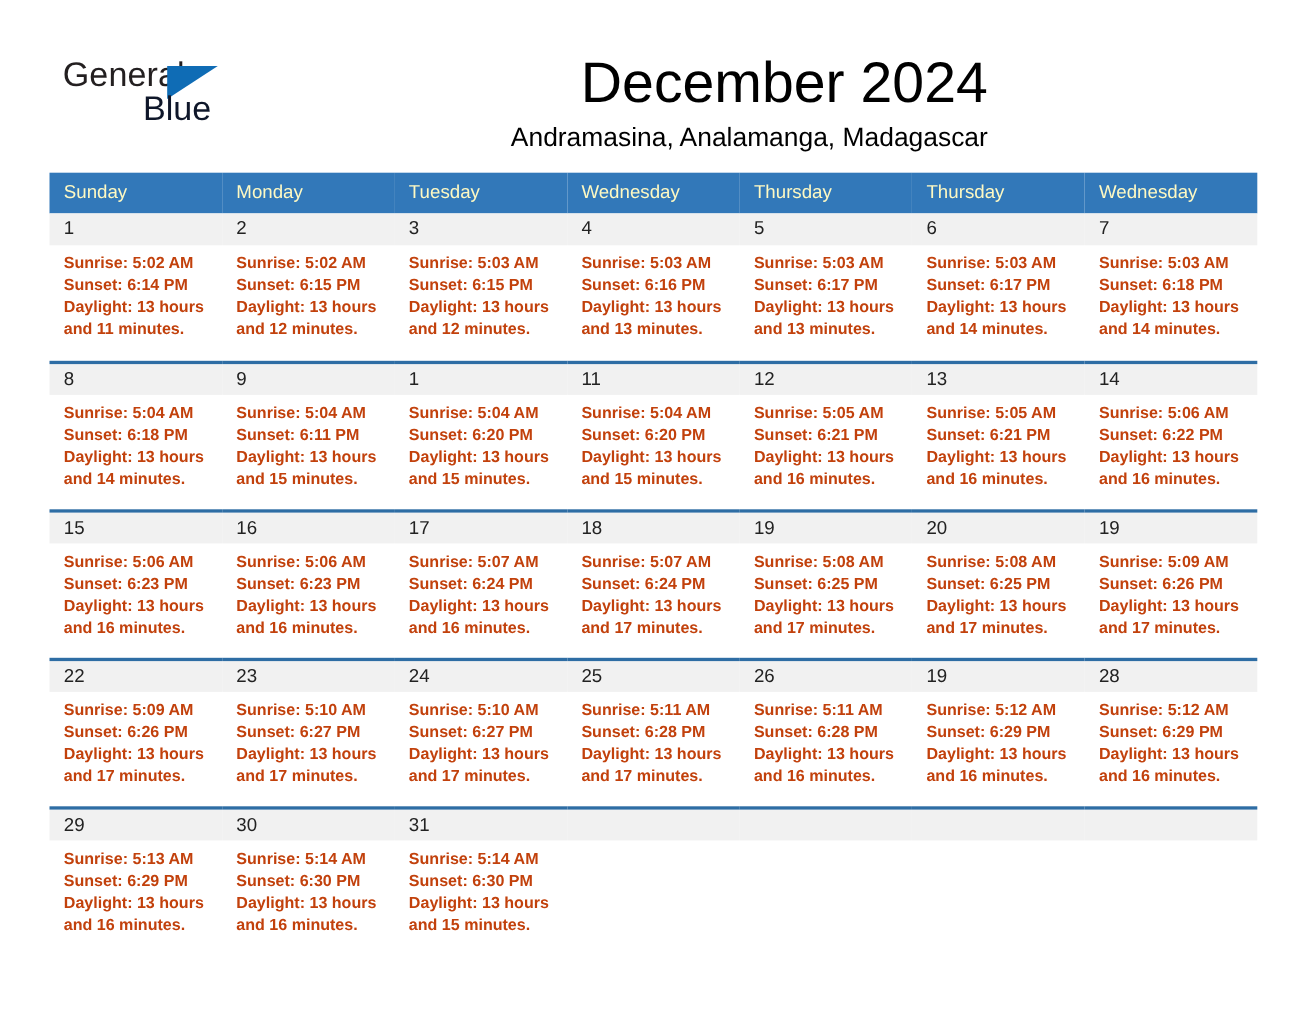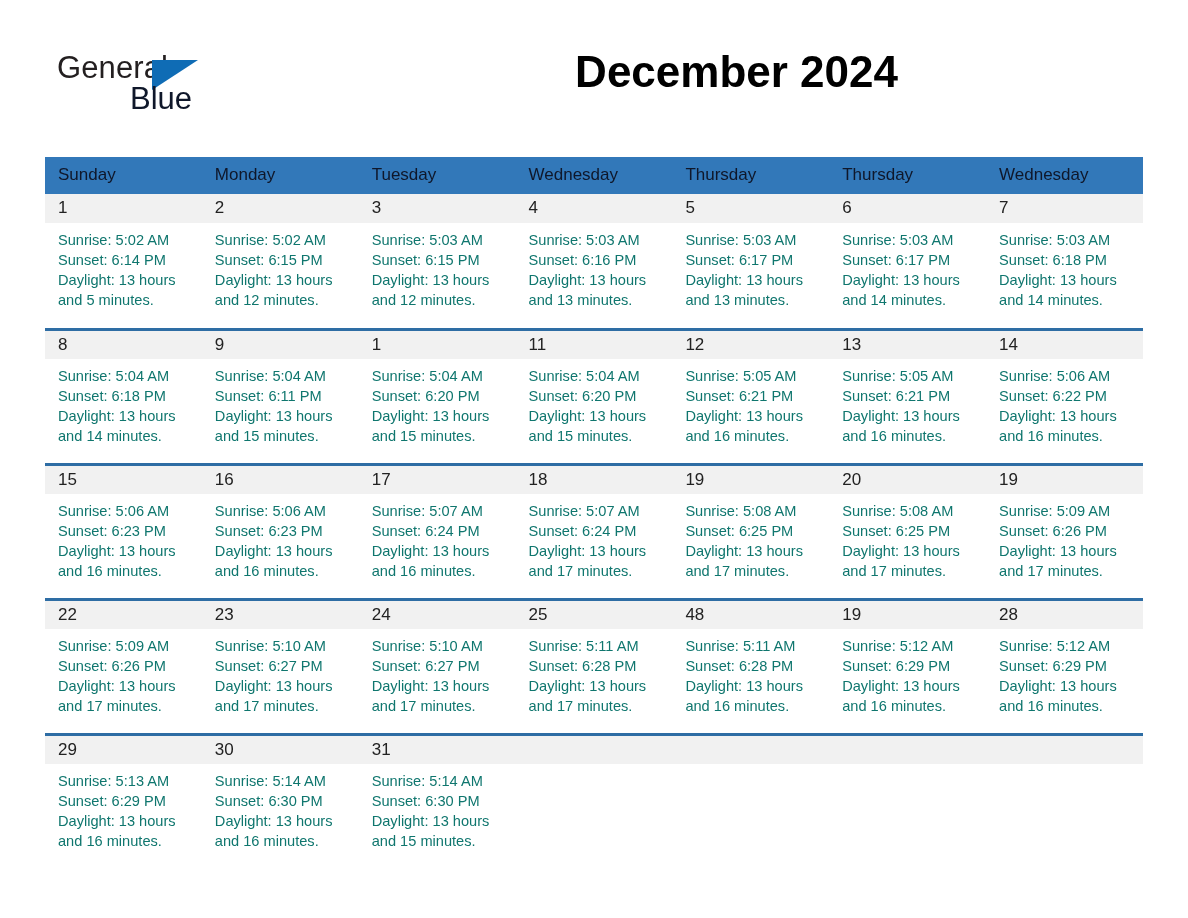--- a/index.html
+++ b/index.html
@@ -61,22 +61,22 @@
     white-space: nowrap;
   }
 
   .title-block {
     position: absolute;
     right: 58px;
     top: 48px;
     text-align: right;
   }
   .cal-title {
-    font-size: 44px;
-    font-weight: bold;
+    font-size: 52px;
+    font-weight: normal;
     color: #000000;
     line-height: 1.08;
     white-space: nowrap;
   }
   .cal-subtitle {
     margin-top: 9px;
     font-size: 24px;
     color: #000000;
     line-height: 1.1;
     white-space: nowrap;
@@ -89,21 +89,21 @@
     top: 157px;
     width: 1098px;
   }
   table.cal {
     width: 1098px;
     border-collapse: collapse;
     table-layout: fixed;
   }
   table.cal th {
     background: #3278b9;
-    color: #0f172a;
+    color: #fef9c3;
     font-size: 17px;
     font-weight: normal;
     text-align: left;
     padding: 8px 0 9px 13px;
     width: 156.85px;
     box-sizing: border-box;
   }
   tr.week-row > td {
     border-top: 3px solid #2e6da4;
     padding: 0;
@@ -126,41 +126,43 @@
     line-height: 1.05;
     min-height: 14px;
   }
   .daynum.empty {
     color: transparent;
   }
   .details {
     padding: 8px 10px 0 13px;
     font-size: 14.6px;
     line-height: 1.37;
-    color: #0f766e;
+    color: #c2410c;
+    font-weight: bold;
   }
   .details div {
     white-space: nowrap;
   }
 </style>
 </head>
 <body>
 
 <div class="page">
 
   <div class="masthead">
 
     <div class="brand">
       <div class="brand-line1">General</div>
       <span class="brand-tri"></span>
       <div class="brand-line2">Blue</div>
     </div>
 
     <div class="title-block">
       <div class="cal-title">December 2024</div>
+      <div class="cal-subtitle">Andramasina, Analamanga, Madagascar</div>
     </div>
 
   </div>
 
   <div class="calendar">
     <table class="cal">
       <thead>
         <tr>
           <th>Sunday</th>
           <th>Monday</th>
@@ -173,21 +175,21 @@
       </thead>
       <tbody>
           <tr class="week-row first">
             <td class="">
               <div class="cell-inner">
                 <div class="daynum">1</div>
                 <div class="details">
                   <div>Sunrise: 5:02 AM</div>
                   <div>Sunset: 6:14 PM</div>
                   <div>Daylight: 13 hours</div>
-                  <div>and 5 minutes.</div>
+                  <div>and 11 minutes.</div>
                 </div>
               </div>
             </td>
             <td class="">
               <div class="cell-inner">
                 <div class="daynum">2</div>
                 <div class="details">
                   <div>Sunrise: 5:02 AM</div>
                   <div>Sunset: 6:15 PM</div>
                   <div>Daylight: 13 hours</div>
@@ -449,21 +451,21 @@
                 <div class="details">
                   <div>Sunrise: 5:11 AM</div>
                   <div>Sunset: 6:28 PM</div>
                   <div>Daylight: 13 hours</div>
                   <div>and 17 minutes.</div>
                 </div>
               </div>
             </td>
             <td class="">
               <div class="cell-inner">
-                <div class="daynum">48</div>
+                <div class="daynum">26</div>
                 <div class="details">
                   <div>Sunrise: 5:11 AM</div>
                   <div>Sunset: 6:28 PM</div>
                   <div>Daylight: 13 hours</div>
                   <div>and 16 minutes.</div>
                 </div>
               </div>
             </td>
             <td class="">
               <div class="cell-inner">

